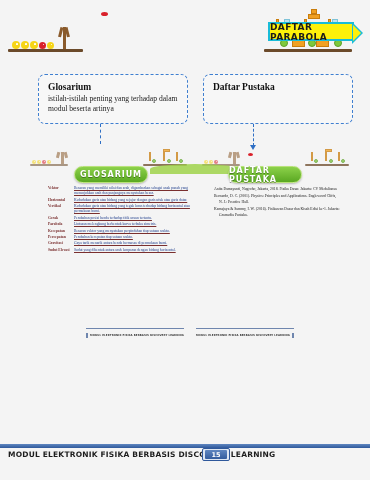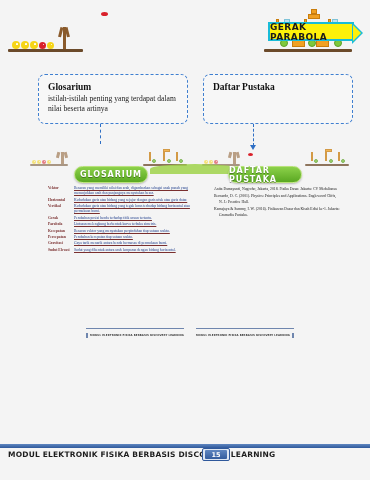--- a/index.html
+++ b/index.html
@@ -130,26 +130,26 @@
       <div class="glass" style="left:20px;bottom:22px;width:6px;height:8px;"></div>
       <div class="glass" style="left:68px;bottom:22px;width:6px;height:8px;"></div>
       <div class="pig" style="left:16px;bottom:2px;width:8px;height:8px;"></div>
       <div class="pig" style="left:44px;bottom:2px;width:8px;height:8px;"></div>
       <div class="pig" style="left:70px;bottom:2px;width:8px;height:8px;"></div>
     </div>
   </div>
 
   <div class="banner" style="left:268px;top:22px;width:86px;">
     <div class="ptr"></div>
-    <span>GERAK PARABOLA</span>
+    <span>DAFTAR PARABOLA</span>
   </div>
 
   <div class="infobox" style="left:38px;top:74px;width:150px;height:50px;">
     <div class="t">Glosarium</div>
-    <div class="d">istilah-istilah penting yang terdapat dalam nilai beserta artinya</div>
+    <div class="d">istilah-istilah penting yang terhadap dalam modul beserta artinya</div>
   </div>
 
   <div class="infobox" style="left:203px;top:74px;width:150px;height:50px;">
     <div class="t">Daftar Pustaka</div>
   </div>
 
   <div class="conn" style="left:100px;top:124px;height:20px;"></div>
   <div class="conn" style="left:253px;top:124px;height:22px;"></div>
   <div class="arrowdown" style="left:250px;top:145px;"></div>
 

